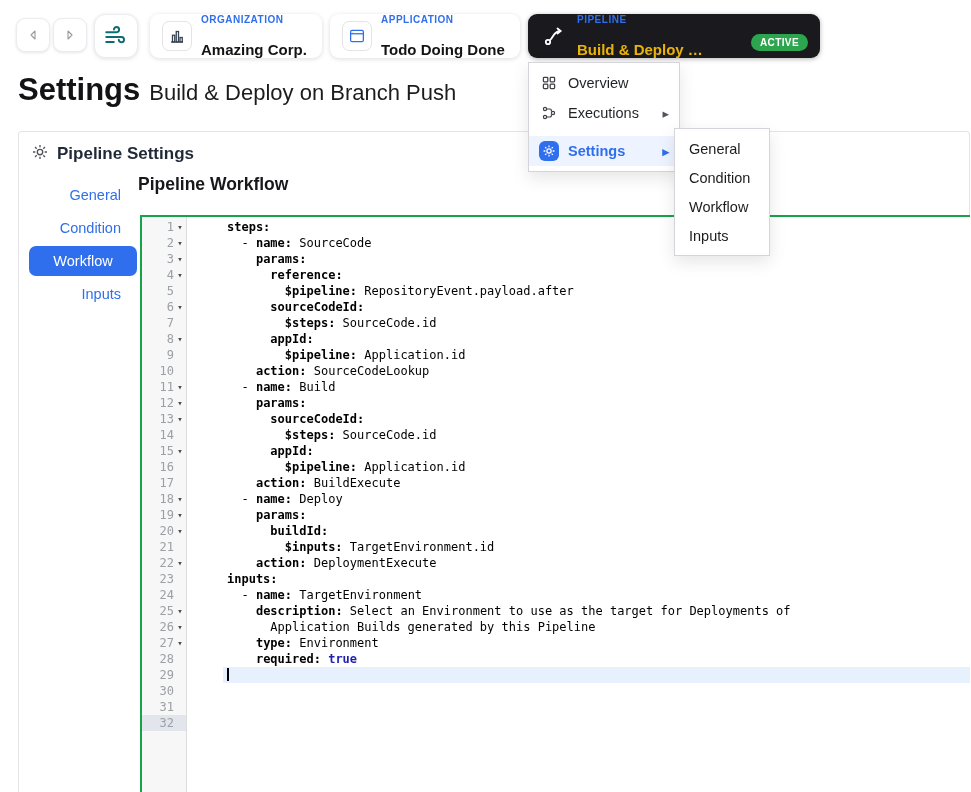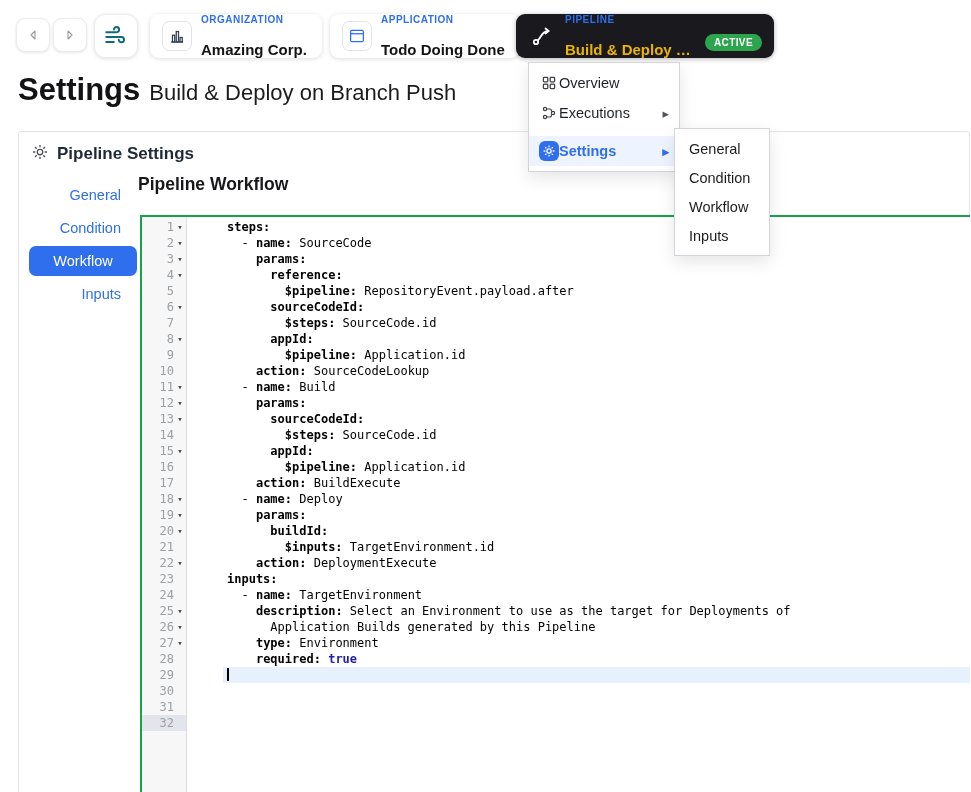--- a/index.html
+++ b/index.html
@@ -28,21 +28,21 @@
   .badge{position:absolute;right:12px;bottom:7px;background:#2da44e;color:#fff;
     font-size:10px;font-weight:700;letter-spacing:.4px;padding:3px 9px;border-radius:10px;}
   
   .page-title{position:absolute;left:18px;top:72px;margin:0;font-size:31px;
     font-weight:700;color:#131316;white-space:nowrap;}
   .page-sub{font-size:22px;font-weight:400;color:#1c1c1f;margin-left:9px;}
   
   .menu{position:absolute;left:528px;top:62px;width:152px;background:#fff;
     border:1px solid #d4d4da;box-shadow:0 6px 16px rgba(0,0,0,.10);
     padding:5px 0;z-index:20;box-sizing:border-box;}
-  .menu-item{height:30px;display:flex;align-items:center;padding:0 10px;
+  .menu-item{height:30px;display:flex;align-items:center;gap:9px;padding:0 10px;
     font-size:14.5px;color:#1f2328;cursor:pointer;}
   .menu-item .mi-ic{width:20px;height:20px;display:grid;place-items:center;flex:0 0 auto;}
   .menu-item .mi-arrow{margin-left:auto;font-size:13px;color:#52525b;}
   .menu-item.settings{margin-top:8px;}
   .menu-item.active{color:#2f6fed;font-weight:700;background:#eef4ff;}
   .menu-item.active .mi-ic{background:#2f6fed;border-radius:6px;}
   .menu-item.active .mi-arrow{color:#2f6fed;}
   .submenu{position:absolute;left:674px;top:128px;width:96px;background:#fff;
     border:1px solid #d4d4da;box-shadow:0 6px 16px rgba(0,0,0,.10);
     padding:5px 0;z-index:21;box-sizing:border-box;}
@@ -130,21 +130,21 @@
             <circle cx="6.6" cy="6.8" r="0.6" fill="#2f6fed" stroke="none"></circle>
           </g>
         </svg>
     </span>
     <span class="crumb-txt">
       <span class="crumb-type">APPLICATION</span>
       <span class="crumb-name">Todo Doing Done</span>
     </span>
   </div>
 
-  <div class="crumb dark" style="left:516px;width:258px">
+  <div class="crumb dark" style="left:528px;width:292px">
     <span class="crumb-ic">
       <svg width="24" height="24" viewBox="0 0 24 24">
           <g fill="none" stroke="#ffffff" stroke-width="1.8" stroke-linecap="round">
             <circle cx="6" cy="18" r="2.2"></circle>
             <path d="M8 16.2 C11.5 13 11.5 7.5 18 7"></path>
             <path d="M15.5 4.5 L18.6 7 L15.5 9.5"></path>
           </g>
         </svg>
     </span>
     <span class="crumb-txt">

